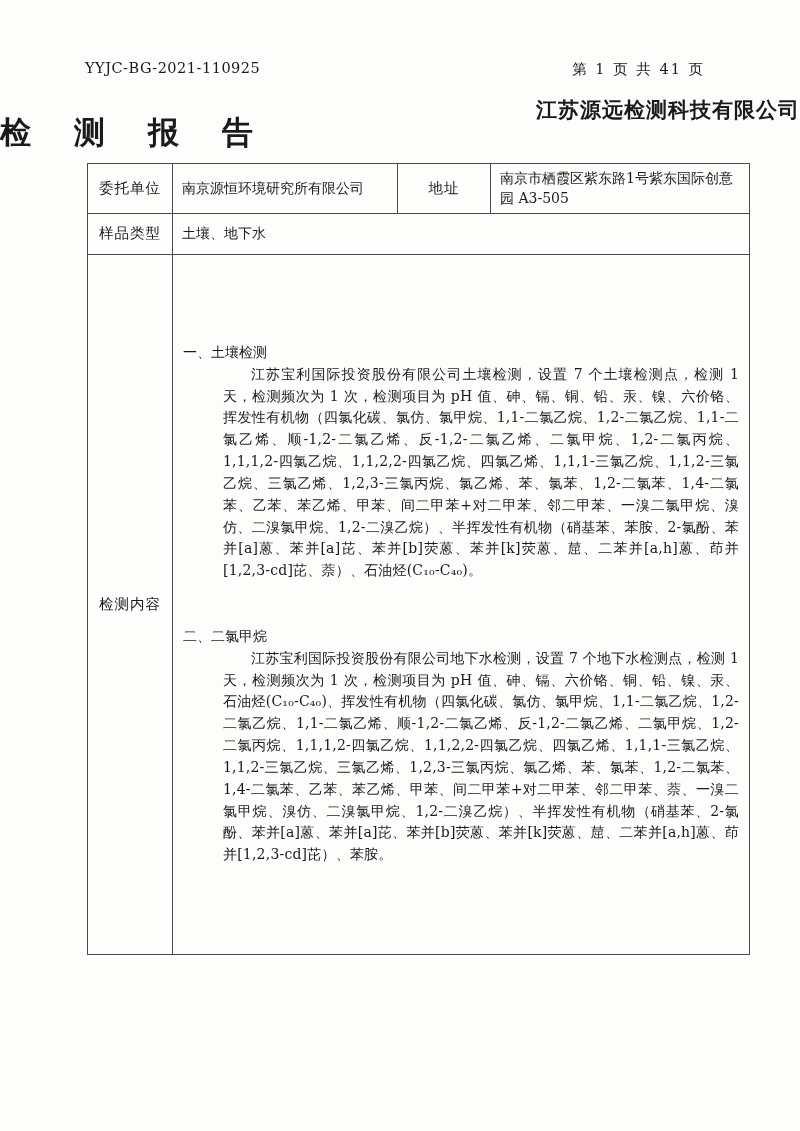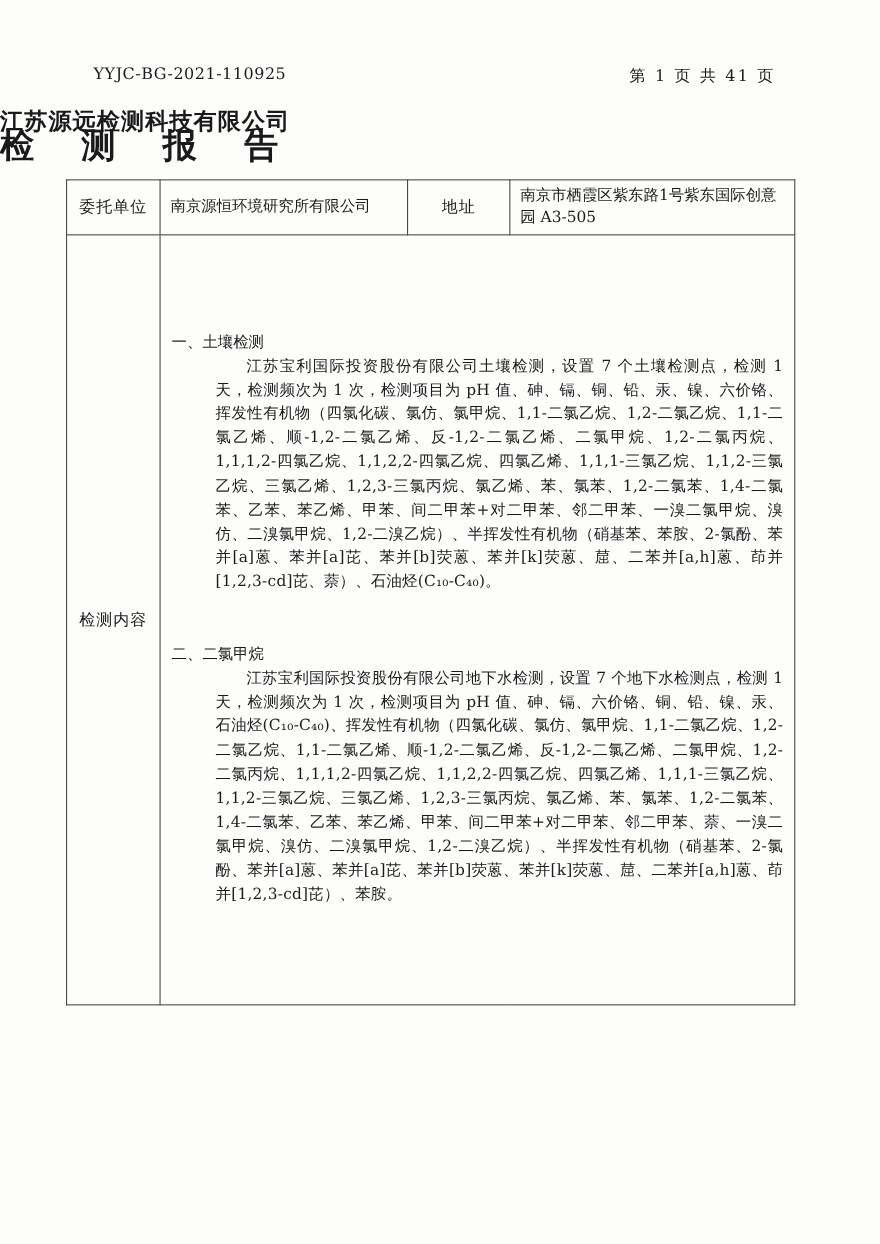--- a/index.html
+++ b/index.html
@@ -28,41 +28,41 @@
     gap: 32px;
   }
   .doc-number { font-family: "DejaVu Serif", serif; }
   .page-indicator { letter-spacing: 2px; }
 
   .company-title {
     position: absolute;
     top: 96px;
     left: 0;
     width: 100%;
-    text-align: left;
+    text-align: right;
     font-size: 21px;
     font-weight: bold;
     letter-spacing: 1px;
   }
 
   .report-title {
     position: absolute;
     top: 112px;
     left: 0;
     width: 100%;
     text-align: left;
     font-size: 31px;
     font-weight: bold;
     letter-spacing: 6px;
   }
 
   table.report-table {
     position: absolute;
     top: 163px;
-    left: 60px;
+    left: 87px;
     width: 662px;
     border-collapse: collapse;
     table-layout: fixed;
     font-size: 14px;
   }
   table.report-table td, table.report-table th {
     border: 1.5px solid #4a4a4a;
     vertical-align: middle;
     font-weight: normal;
   }
@@ -125,20 +125,24 @@
       <col style="width:93px">
       <col style="width:259px">
     </colgroup>
     <tbody>
       <tr class="row-client">
         <th class="label-cell">委托单位</th>
         <td class="value-cell">南京源恒环境研究所有限公司</td>
         <th class="label-cell">地址</th>
         <td class="value-cell">南京市栖霞区紫东路1号紫东国际创意园 A3-505</td>
       </tr>
+      <tr class="row-sample">
+        <th class="label-cell">样品类型</th>
+        <td class="value-cell" colspan="3">土壤、地下水</td>
+      </tr>
       <tr class="row-content">
         <th class="label-cell">检测内容</th>
         <td class="value-cell" colspan="3" style="padding:0;">
           <div class="content-cell-inner">
             <div class="content-section">
               <div class="section-title">一、土壤检测</div>
               <div class="section-body">江苏宝利国际投资股份有限公司土壤检测，设置 7 个土壤检测点，检测 1 天，检测频次为 1 次，检测项目为 pH 值、砷、镉、铜、铅、汞、镍、六价铬、挥发性有机物（四氯化碳、氯仿、氯甲烷、1,1-二氯乙烷、1,2-二氯乙烷、1,1-二氯乙烯、顺-1,2-二氯乙烯、反-1,2-二氯乙烯、二氯甲烷、1,2-二氯丙烷、1,1,1,2-四氯乙烷、1,1,2,2-四氯乙烷、四氯乙烯、1,1,1-三氯乙烷、1,1,2-三氯乙烷、三氯乙烯、1,2,3-三氯丙烷、氯乙烯、苯、氯苯、1,2-二氯苯、1,4-二氯苯、乙苯、苯乙烯、甲苯、间二甲苯+对二甲苯、邻二甲苯、一溴二氯甲烷、溴仿、二溴氯甲烷、1,2-二溴乙烷）、半挥发性有机物（硝基苯、苯胺、2-氯酚、苯并[a]蒽、苯并[a]芘、苯并[b]荧蒽、苯并[k]荧蒽、䓛、二苯并[a,h]蒽、茚并[1,2,3-cd]芘、萘）、石油烃(C₁₀-C₄₀)。</div>
             </div>
             <div class="content-section">
               <div class="section-title">二、二氯甲烷</div>

